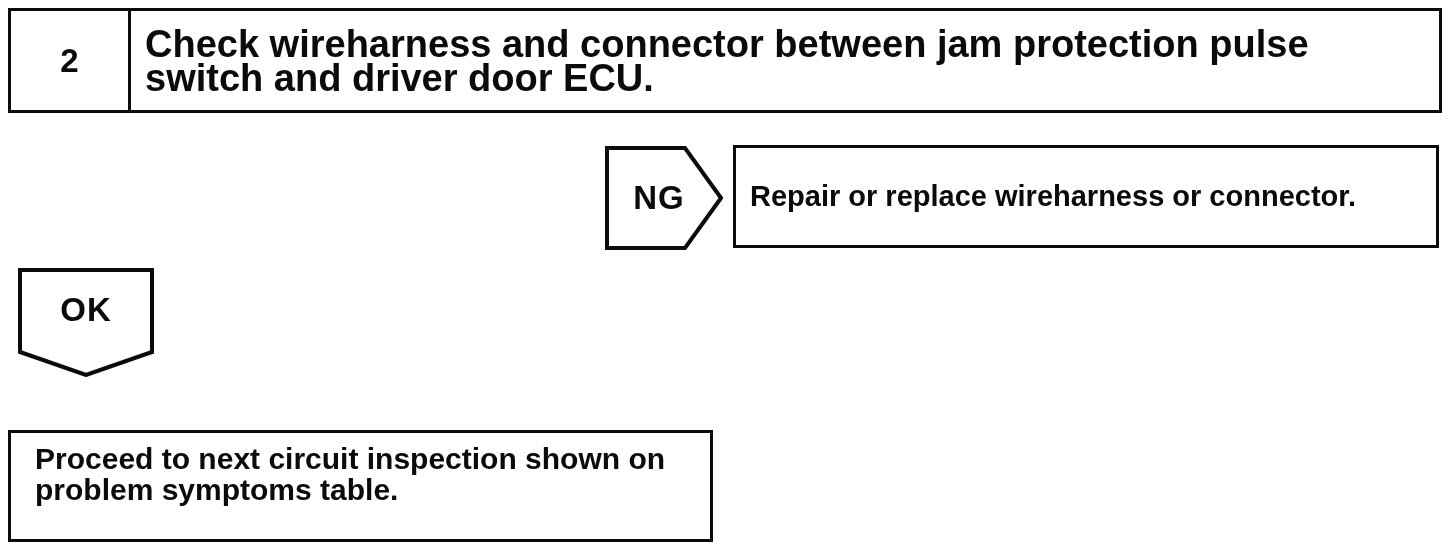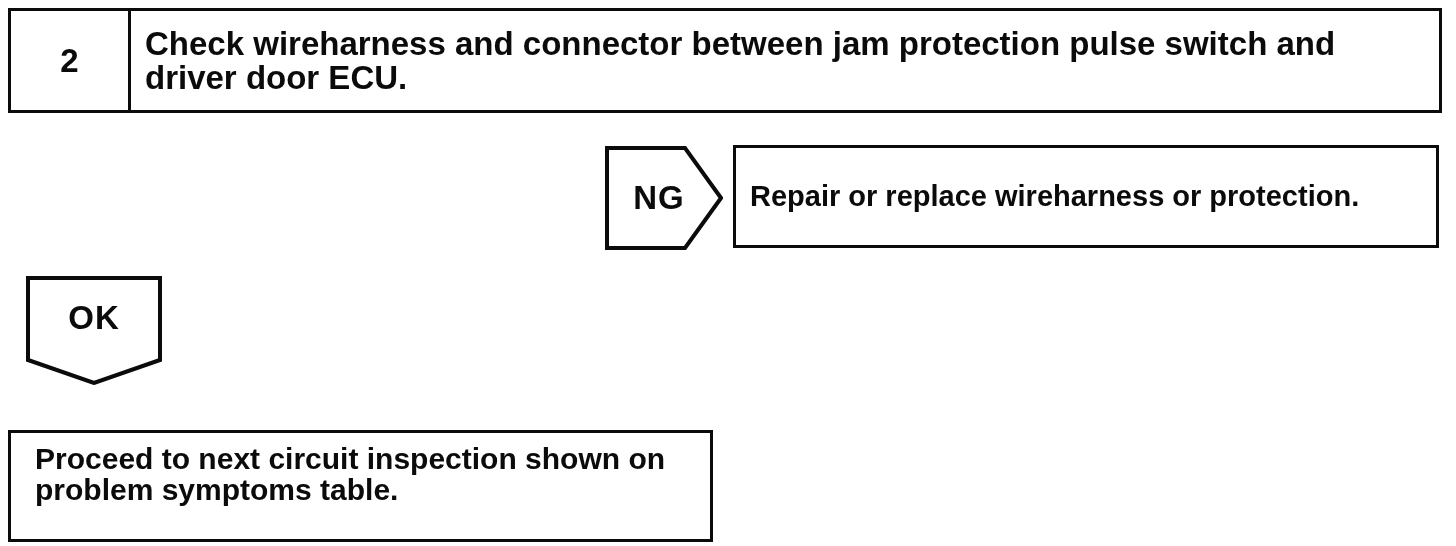--- a/index.html
+++ b/index.html
@@ -9,30 +9,30 @@
     overflow:hidden;
   }
   .box{position:absolute;box-sizing:border-box;border:3px solid #0b0b0b;background:#ffffff;}
   .step-box{left:8px;top:8px;width:1434px;height:105px;display:flex;}
   .step-number-cell{
     flex:0 0 117px;border-right:3px solid #0b0b0b;
     display:flex;align-items:center;justify-content:center;
     font-size:33px;
   }
   .step-text-cell{flex:1;padding:16px 14px 0 14px;}
-  .step-text{font-size:33px;line-height:34px;max-width:1280px;letter-spacing:0px;}
+  .step-text{font-size:38px;line-height:34px;max-width:1280px;letter-spacing:0px;}
   .pentagon{position:absolute;}
   .pentagon svg{display:block;}
   .pent-label{
     position:absolute;top:0;display:flex;align-items:center;justify-content:center;
     font-size:33px;letter-spacing:1px;
   }
   .ng-pentagon{left:605px;top:146px;width:118px;height:120px;}
   .ng-label{left:8px;width:92px;height:104px;}
-  .ok-pentagon{left:26px;top:268px;width:136px;height:109px;margin-top:8px;}
+  .ok-pentagon{left:18px;top:268px;width:136px;height:109px;}
   .ok-label{left:0;width:136px;height:84px;}
   .repair-box{
     left:733px;top:145px;width:706px;height:103px;
     display:flex;align-items:center;padding-left:14px;
   }
   .repair-text{font-size:29px;line-height:31px;}
   .proceed-box{left:8px;top:430px;width:705px;height:112px;padding:10px 10px 0 24px;}
   .proceed-text{font-size:30px;line-height:31px;max-width:640px;}
 </style>
 </head>
@@ -48,21 +48,21 @@
   </div>
 
   <div class="pentagon ng-pentagon">
     <svg width="118" height="104" viewBox="0 0 118 104">
       <polygon points="2,2 80,2 116,52 80,102 2,102" fill="#ffffff" stroke="#0b0b0b" stroke-width="4" stroke-linejoin="miter"></polygon>
     </svg>
     <div class="pent-label ng-label">NG</div>
   </div>
 
   <div class="box repair-box">
-    <div class="repair-text">Repair or replace wireharness or protection.</div>
+    <div class="repair-text">Repair or replace wireharness or connector.</div>
   </div>
 
   <div class="pentagon ok-pentagon">
     <svg width="136" height="109" viewBox="0 0 136 109">
       <polygon points="2,2 134,2 134,84 68,107 2,84" fill="#ffffff" stroke="#0b0b0b" stroke-width="4" stroke-linejoin="miter"></polygon>
     </svg>
     <div class="pent-label ok-label">OK</div>
   </div>
 
   <div class="box proceed-box">

